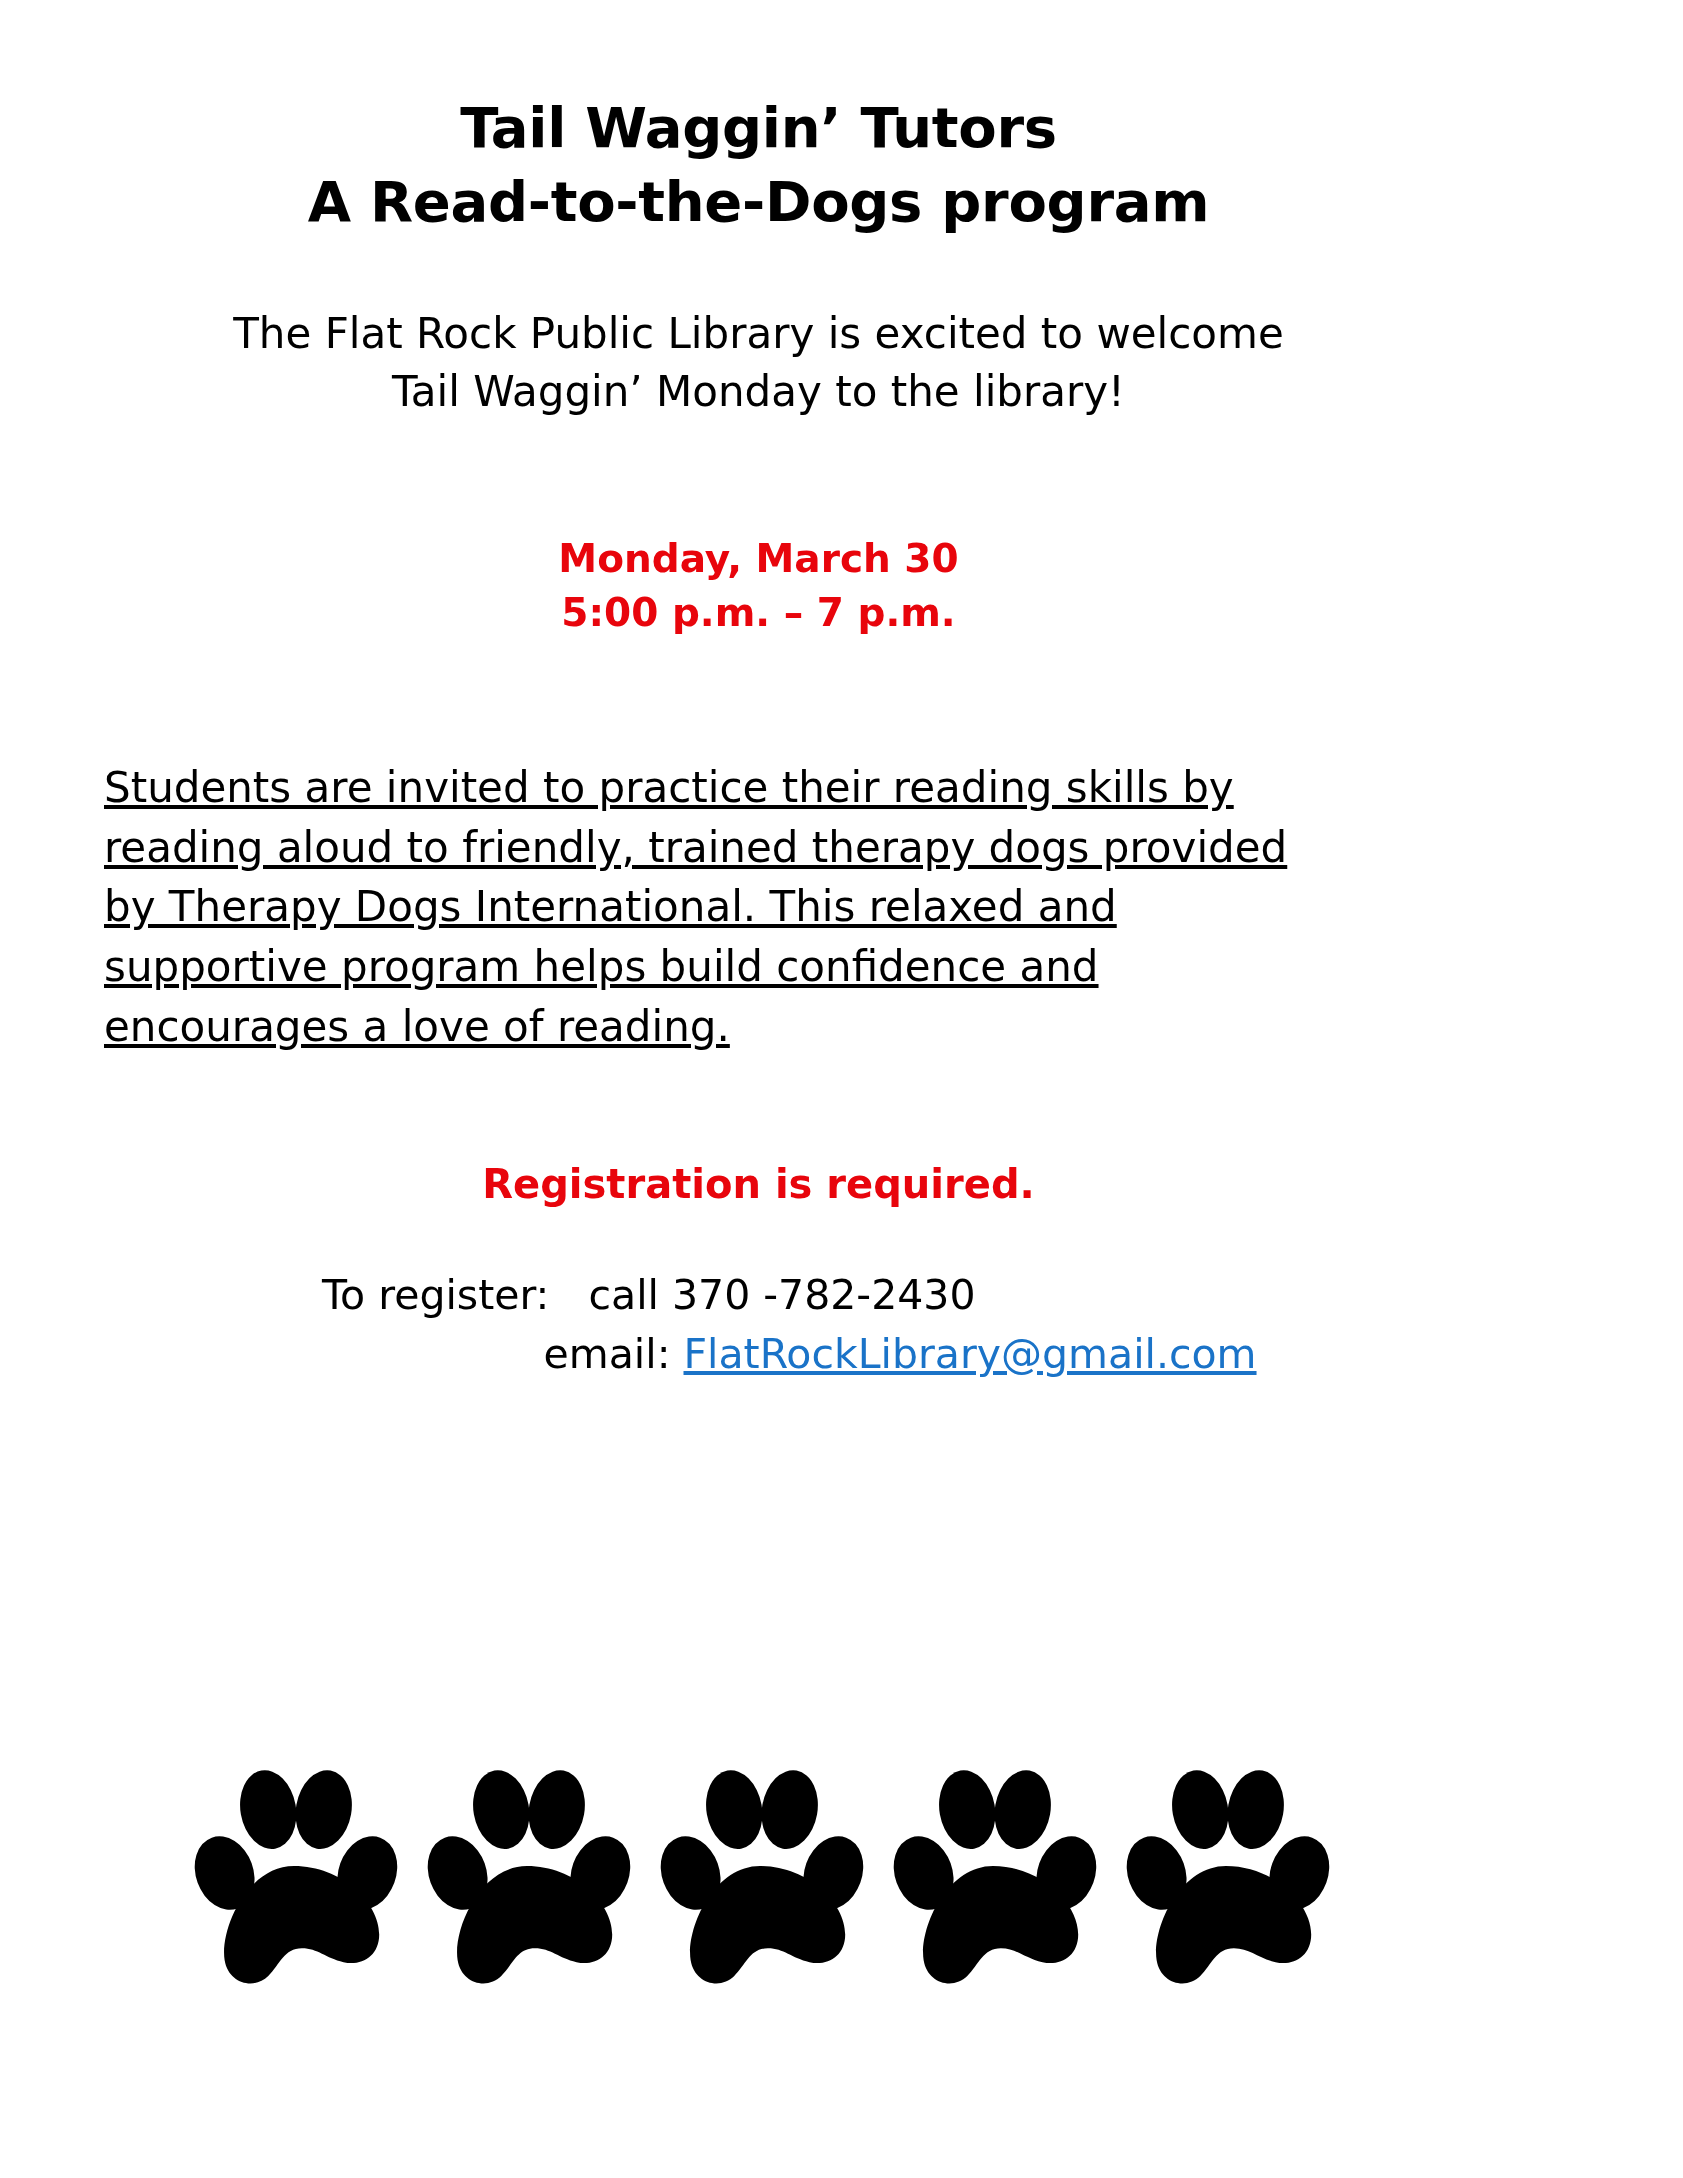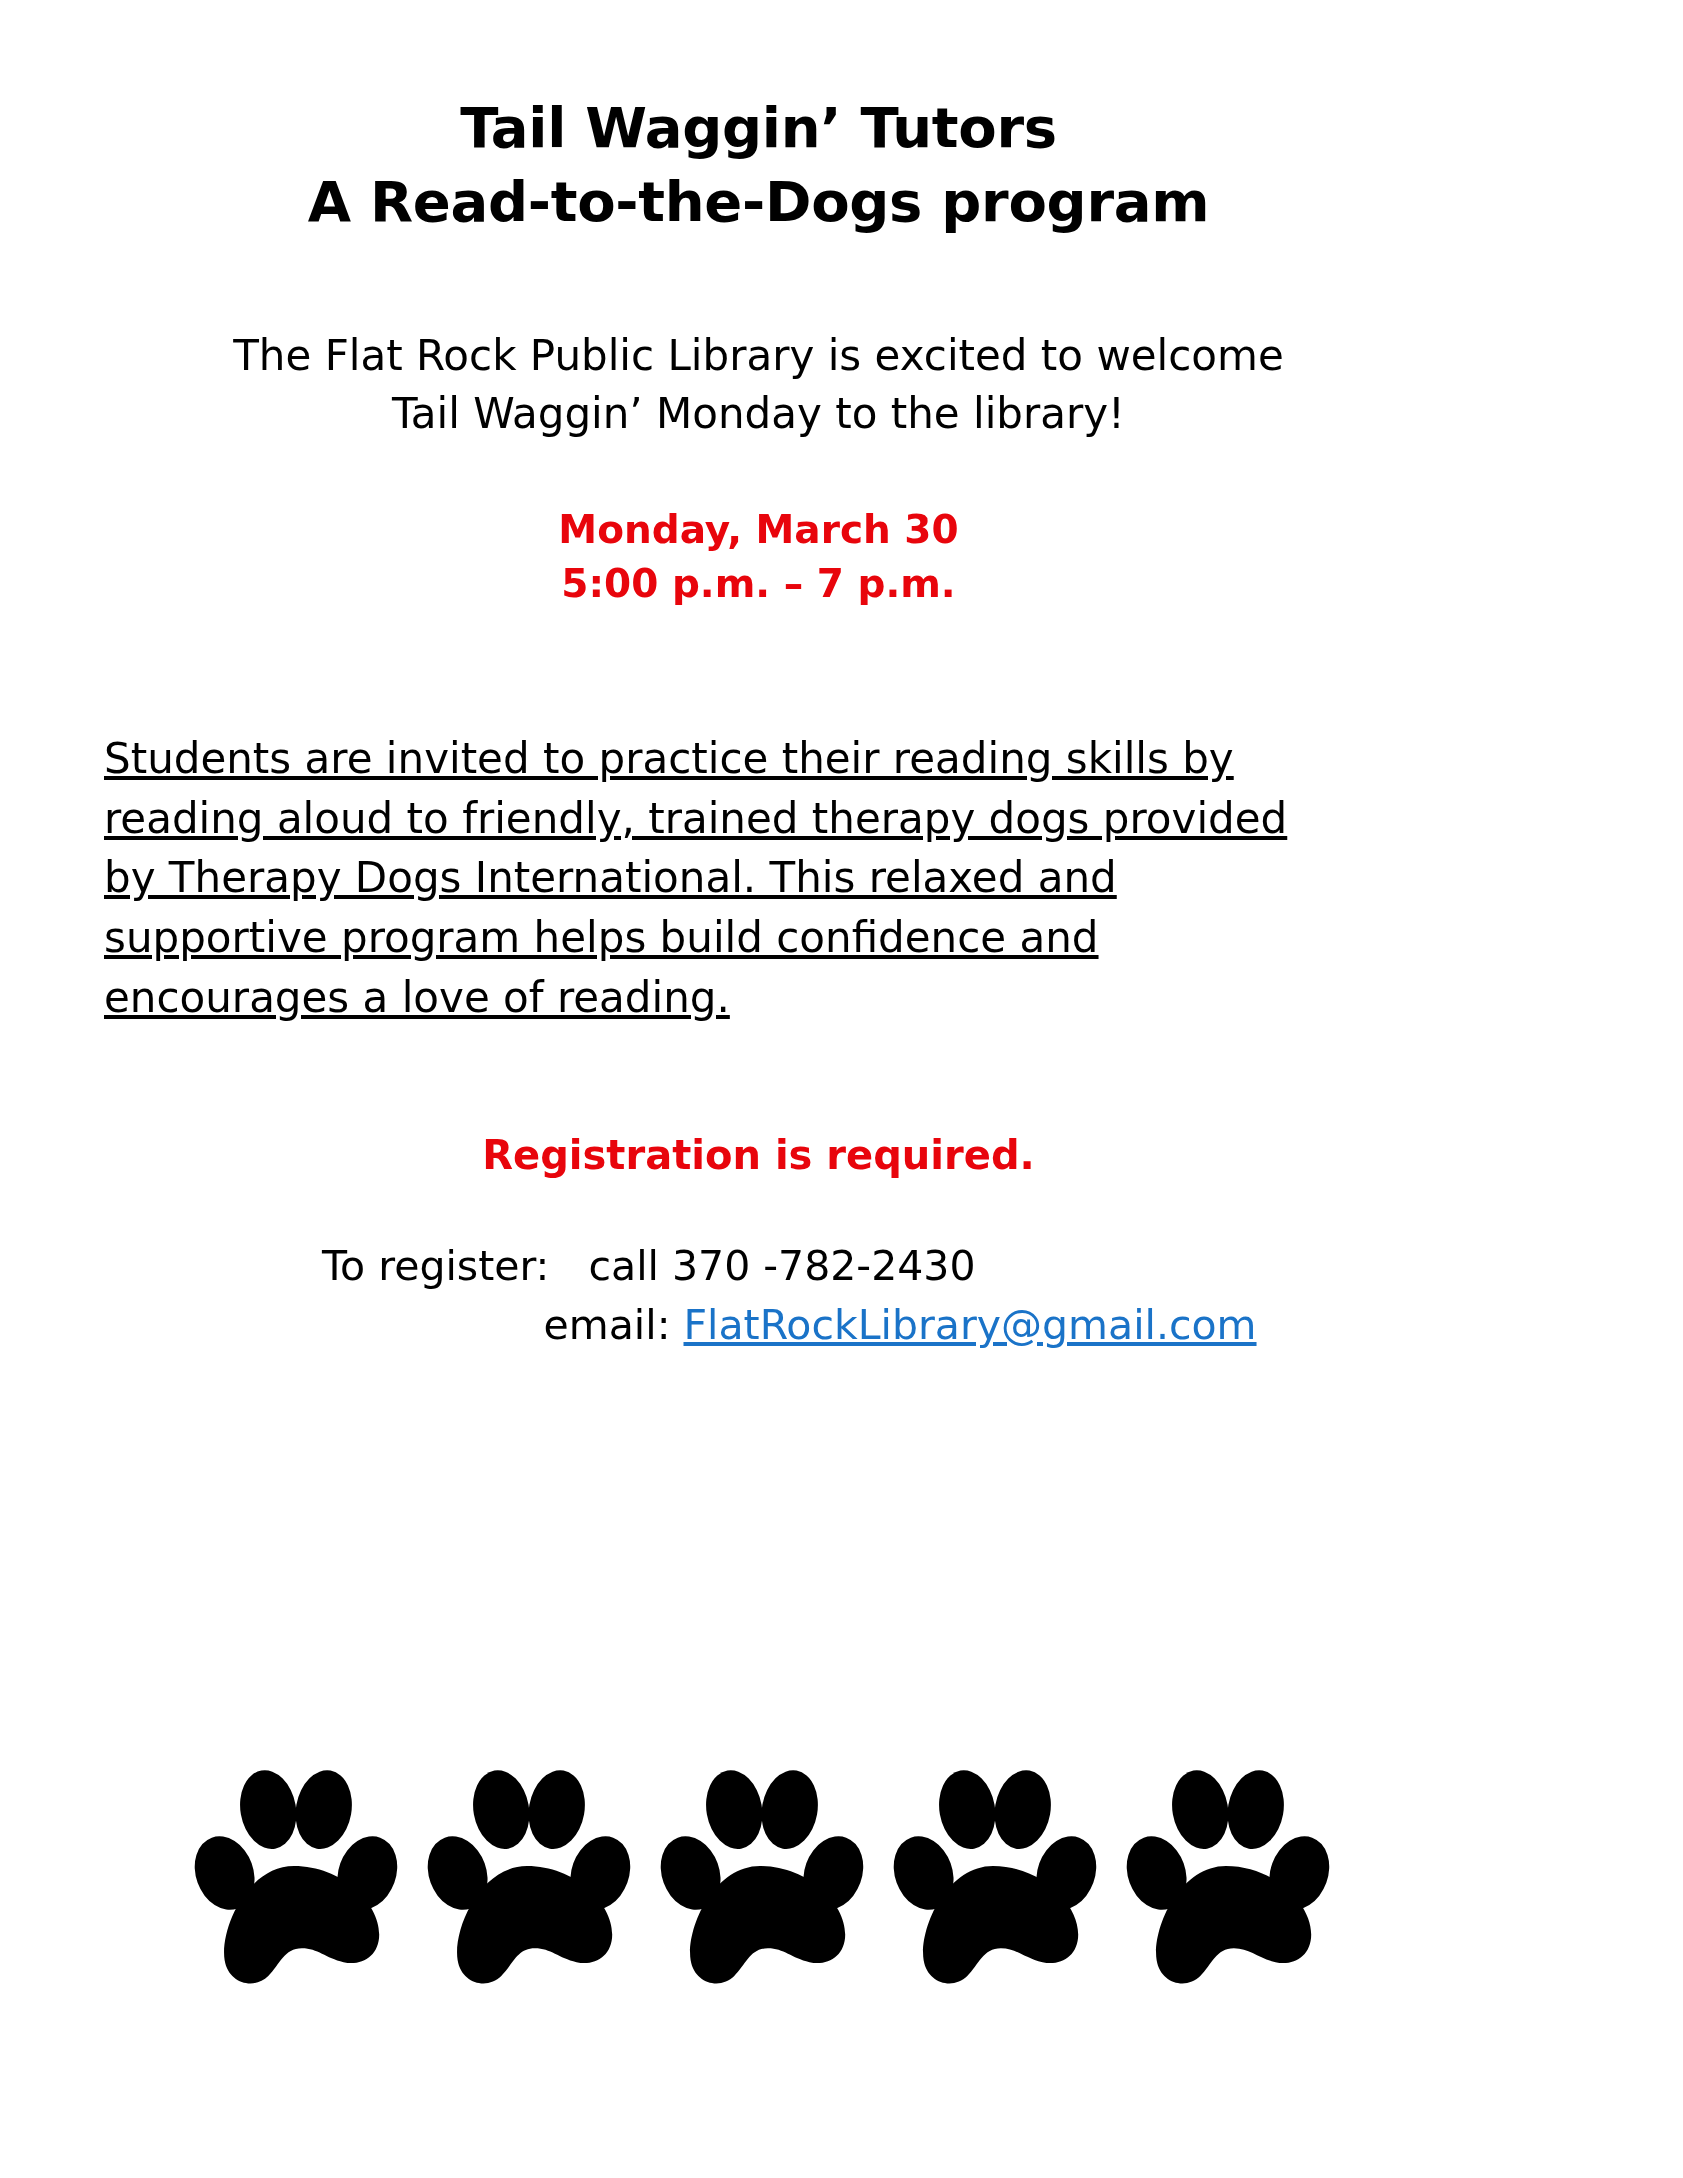--- a/index.html
+++ b/index.html
@@ -28,30 +28,30 @@
     text-align: center;
   }
   .title-line {
     font-size: 56px;
     font-weight: bold;
     line-height: 1.33;
     letter-spacing: -0.3px;
   }
 
   .intro-block {
-    margin-top: 87px;
+    margin-top: 65px;
     text-align: center;
   }
   .intro-line {
     font-size: 42px;
     line-height: 1.38;
   }
 
   .datetime-block {
-    margin-top: 60px;
+    margin-top: 111px;
     text-align: center;
     color: #e8050c;
   }
   .datetime-line {
     font-size: 39px;
     font-weight: bold;
     line-height: 1.4;
   }
 
   .body-block {

